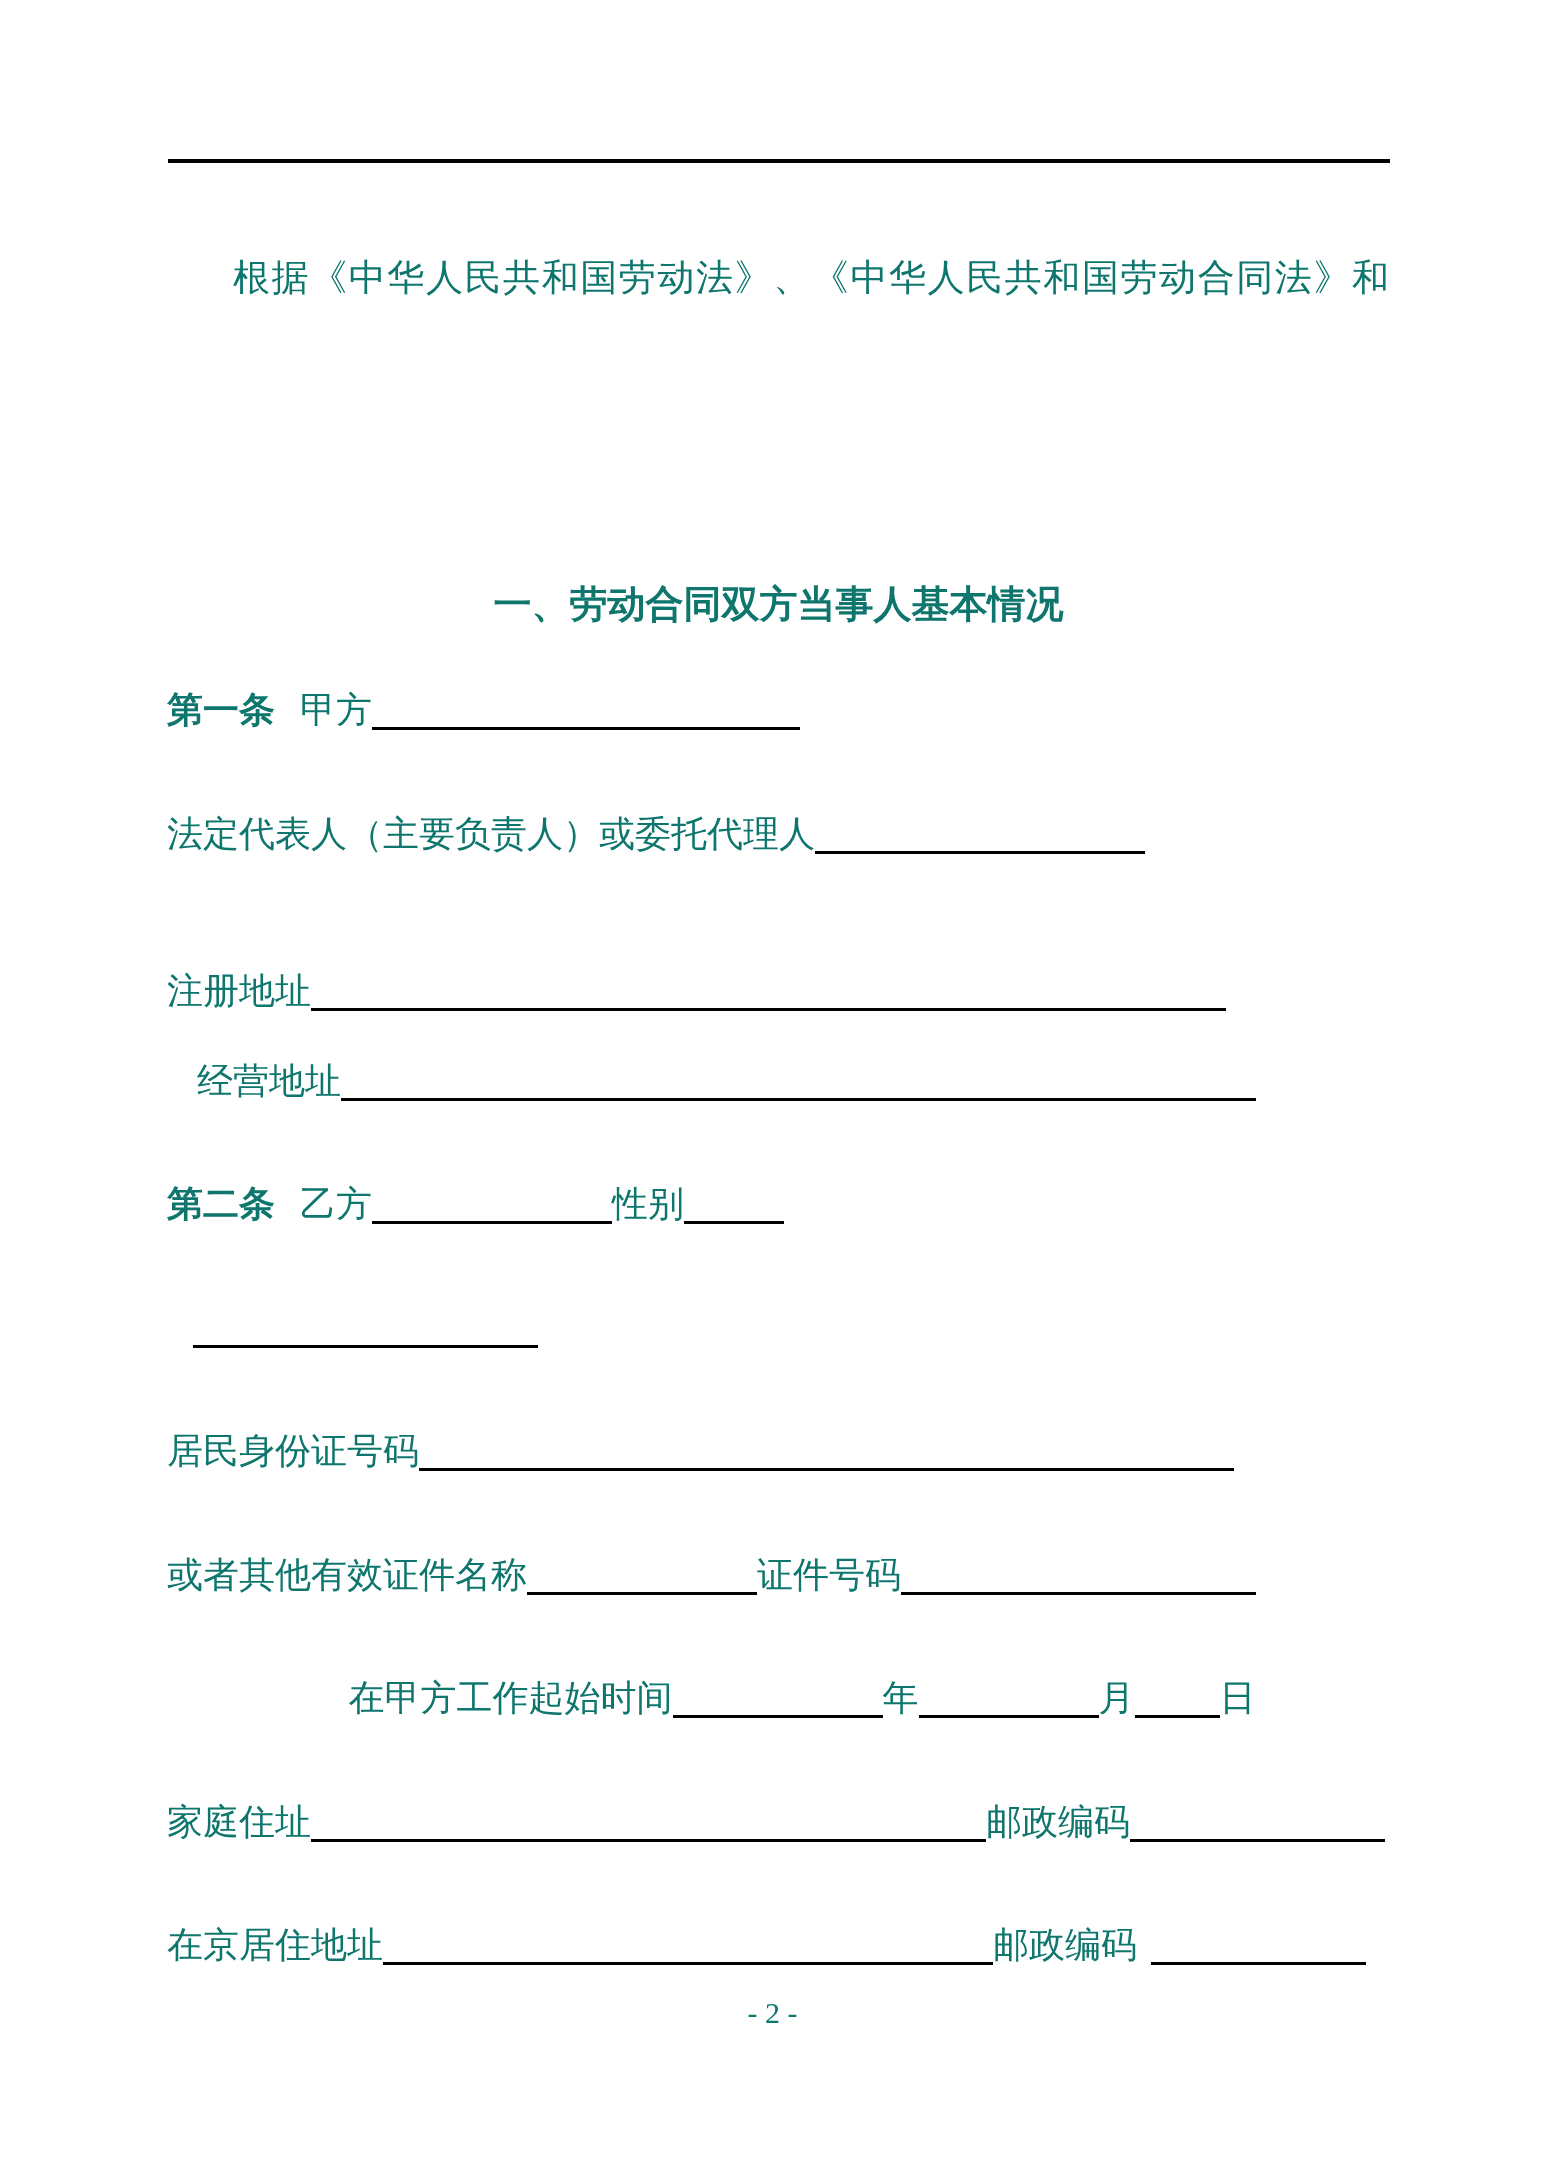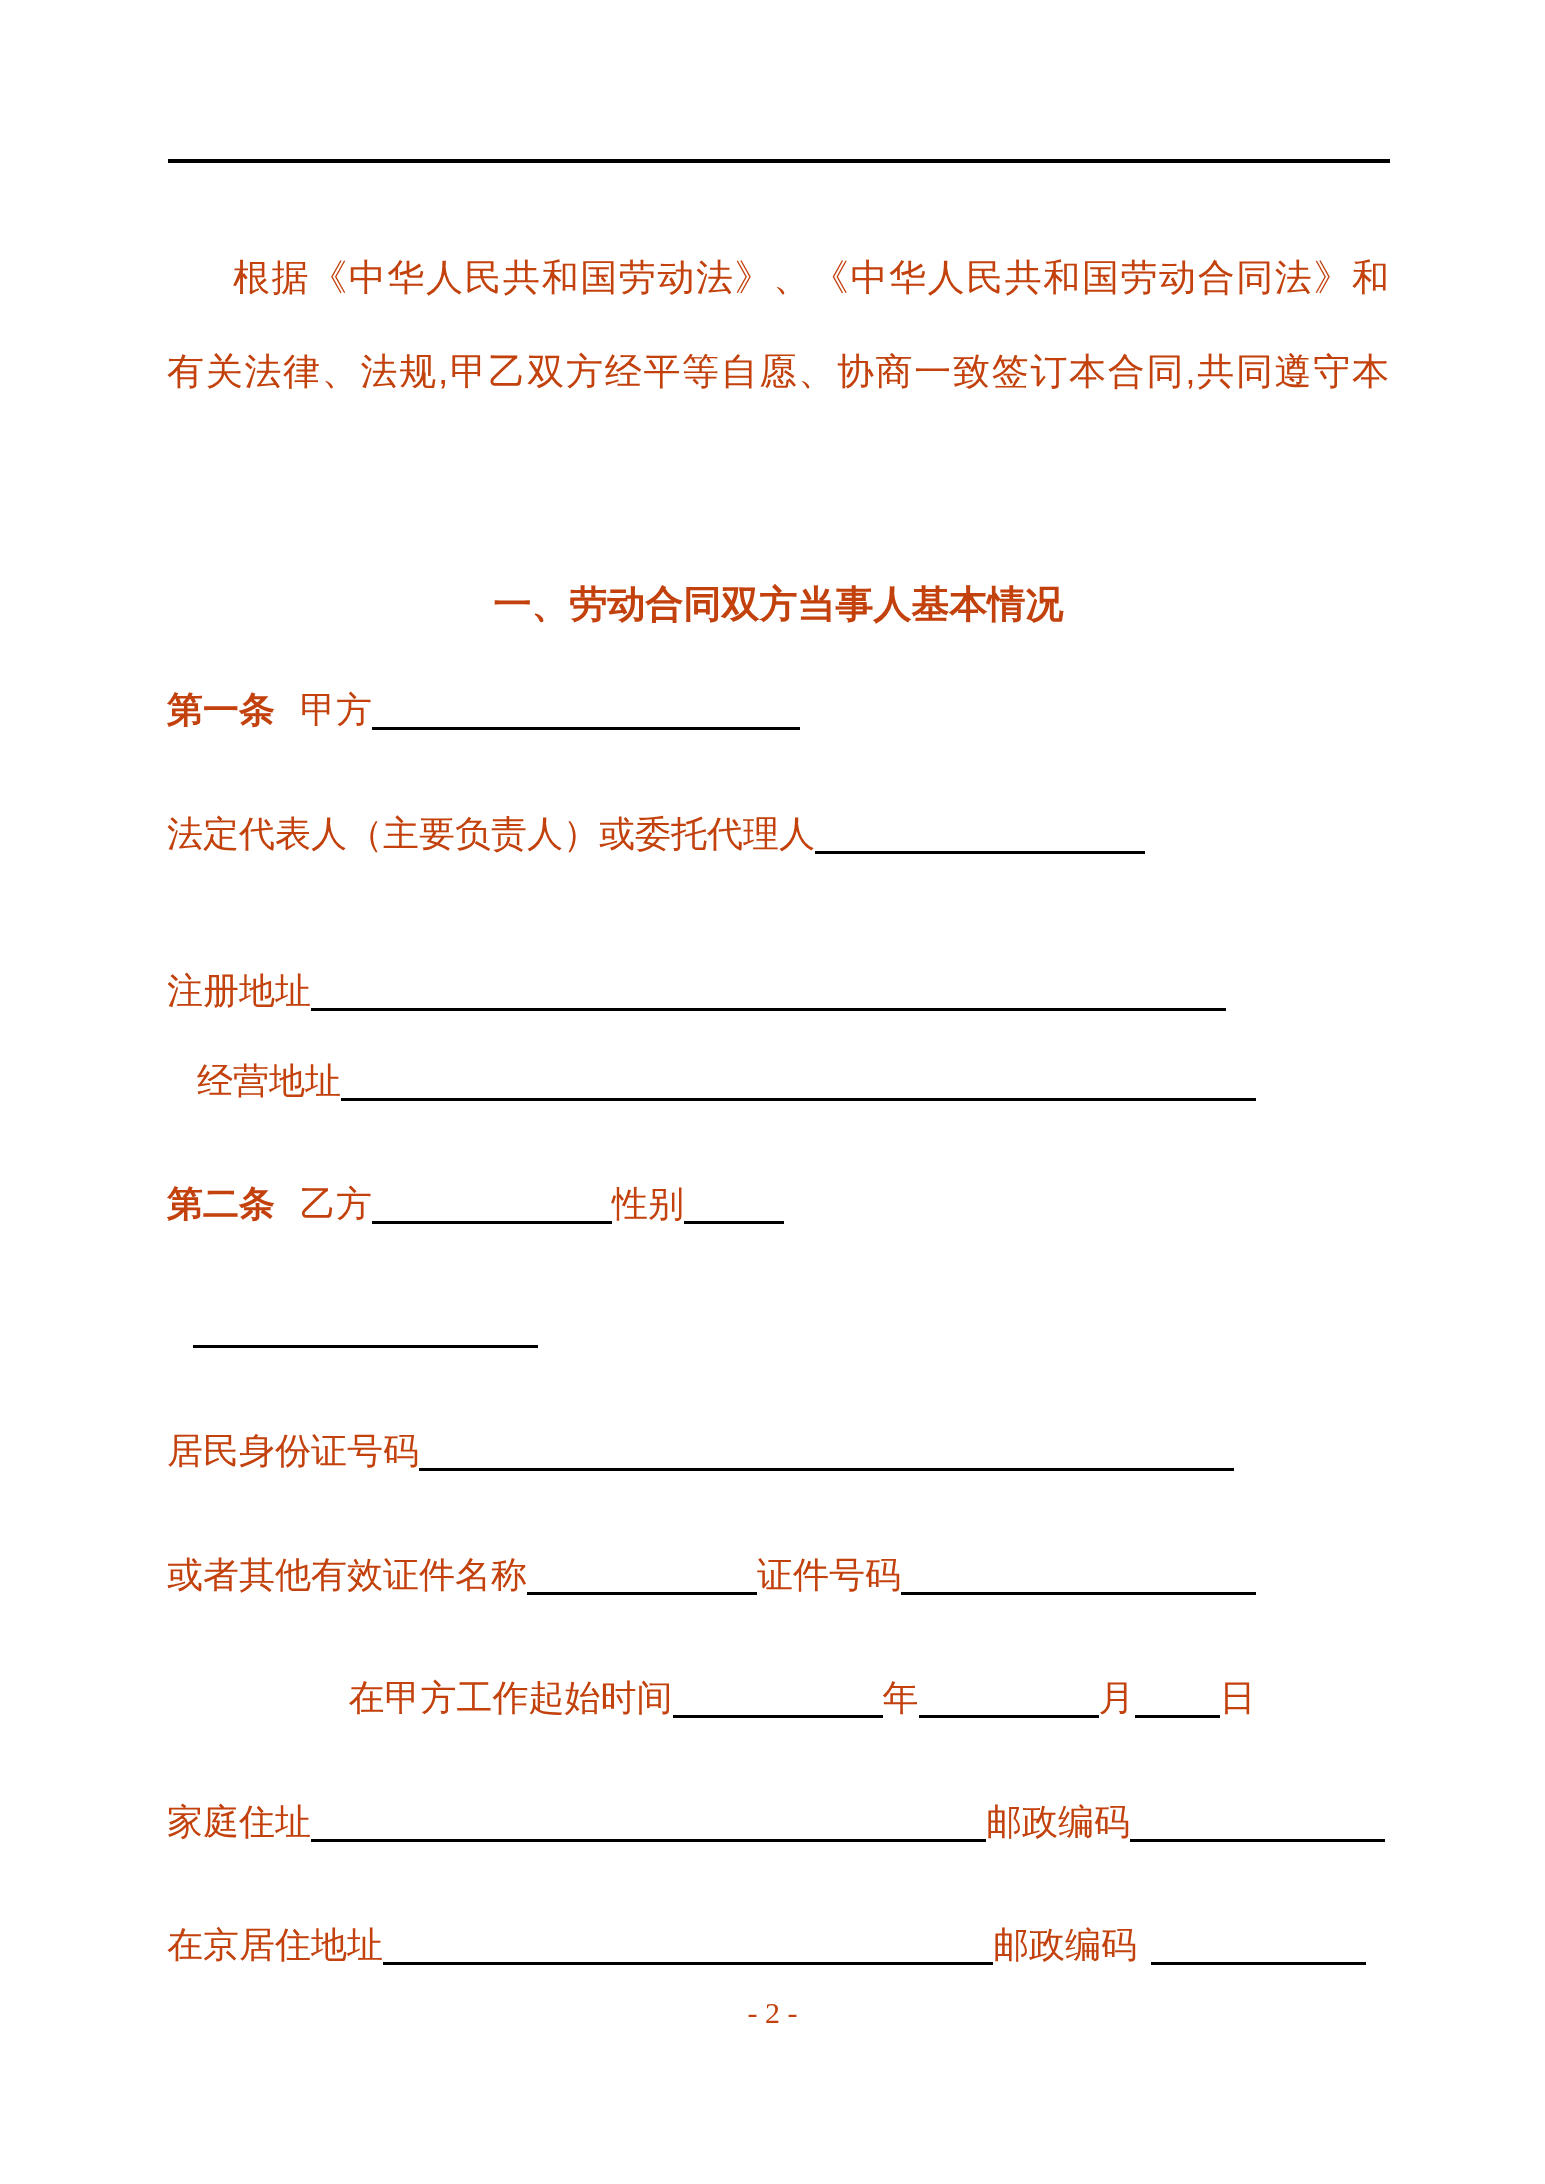--- a/index.html
+++ b/index.html
@@ -1,20 +1,20 @@
 <!DOCTYPE html>
 <html lang="zh"><head>
 <meta charset="utf-8">
 <style>
   html,body { margin:0; padding:0; background:#ffffff; }
   .page {
     position:relative;
     width:1545px; height:2184px;
     background:#ffffff;
-    color:#c2410c;
+    color:#0f766e;
     font-family:"Liberation Sans", sans-serif;
     overflow:hidden;
   }
   .rule {
     position:absolute; left:168px; top:159px;
     width:1222px; height:4px; background:#000000;
   }
   .para {
     position:absolute; left:167px; width:1223px;
     font-size:37px; line-height:94px; letter-spacing:1px;
@@ -44,21 +44,20 @@
     font-family:"Liberation Serif", serif;
   }
 </style>
 </head>
 <body>
 
 <div class="page">
   <div class="rule"></div>
 
   <div class="para l1 jl">根据《中华人民共和国劳动法》、《中华人民共和国劳动合同法》和</div>
-  <div class="para l2 jl">有关法律、法规,甲乙双方经平等自愿、协商一致签订本合同,共同遵守本</div>
 
   <div class="heading">一、劳动合同双方当事人基本情况</div>
 
   <div>
       <div class="fline" style="top: 685px;"><span class="seg b">第一条</span><span class="sp" style="width: 25px;"></span><span class="seg">甲方</span><span class="blank" style="width: 428px;"></span></div>
       <div class="fline" style="top: 809px;"><span class="seg">法定代表人（主要负责人）或委托代理人</span><span class="blank" style="width: 330px;"></span></div>
       <div class="fline" style="top: 966px;"><span class="seg">注册地址</span><span class="blank" style="width: 915px;"></span></div>
       <div class="fline" style="top: 1056px; margin-left: 30px;"><span class="seg">经营地址</span><span class="blank" style="width: 915px;"></span></div>
       <div class="fline" style="top: 1179px;"><span class="seg b">第二条</span><span class="sp" style="width: 25px;"></span><span class="seg">乙方</span><span class="blank" style="width: 240px;"></span><span class="seg">性别</span><span class="blank" style="width: 100px;"></span></div>
       <div class="fline" style="top: 1303px;"><span class="sp" style="width: 26px;"></span><span class="blank" style="width: 345px;"></span></div>

